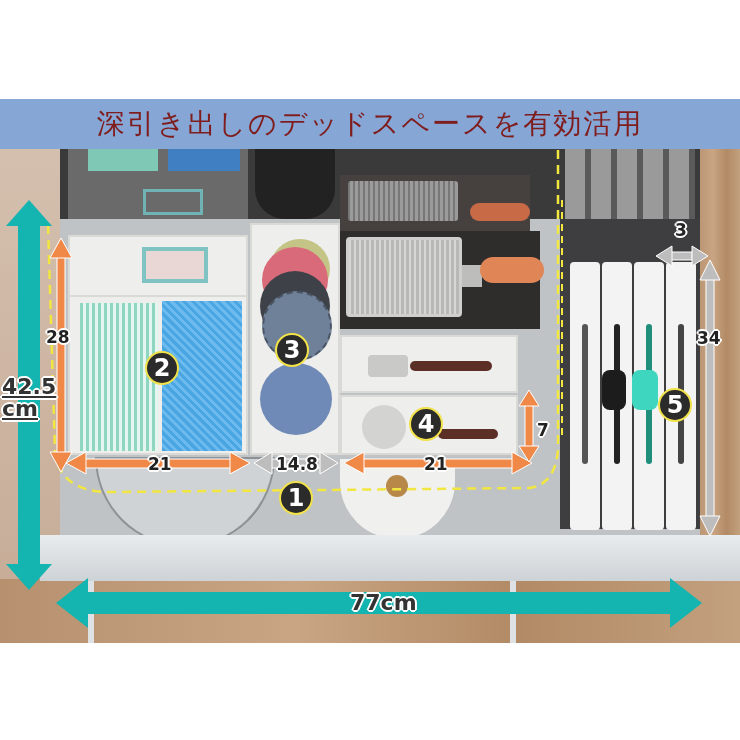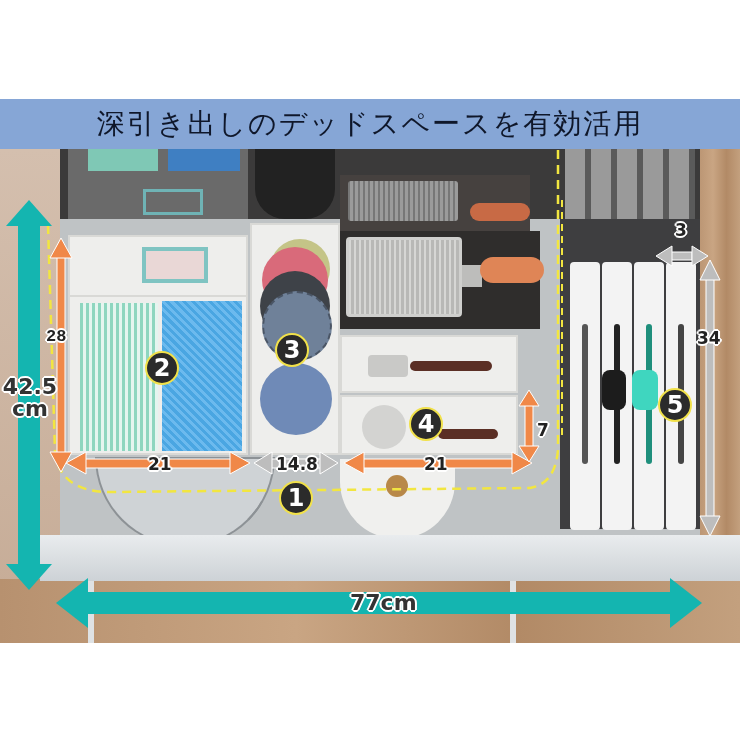--- a/index.html
+++ b/index.html
@@ -1,18 +1,18 @@
 <!DOCTYPE html>
 <html><head>
 <meta charset="utf-8">
 <style>
   html,body{margin:0;padding:0;}
   body{width:740px;height:740px;background:#ffffff;position:relative;overflow:hidden;font-family:"DejaVu Sans","Liberation Sans",sans-serif;}
   .abs{position:absolute;}
-  #banner{left:0;top:99px;width:740px;height:50px;background:#86a6d6;color:#0f172a;font-size:28px;letter-spacing:2px;display:flex;align-items:center;justify-content:center;}
+  #banner{left:0;top:99px;width:740px;height:50px;background:#86a6d6;color:#7f1d1d;font-size:28px;letter-spacing:2px;display:flex;align-items:center;justify-content:center;}
   #photo{left:0;top:149px;width:740px;height:494px;background:#8a6a52;overflow:hidden;}
   
   .wood{background:linear-gradient(90deg,#b7916f,#c9a583 40%,#b28a66 70%,#c3a07e);}
   .tile{background:linear-gradient(180deg,#d4bfae,#c7ad98);}
   
   .drawer{background:#cfd2d4;}
   .bin{background:#eeeeec;border:2px solid #d9d9d6;box-sizing:border-box;}
   .circ-label{width:34px;height:34px;border-radius:50%;background:#2b2b2b;border:2px solid #f1e14a;color:#fff;font-size:24px;font-weight:bold;display:flex;align-items:center;justify-content:center;box-sizing:border-box;}
   .dimlabel{font-weight:bold;color:#222;font-size:17px;text-shadow:-2px 0 #fff,2px 0 #fff,0 -2px #fff,0 2px #fff,-1px -1px #fff,1px 1px #fff,-1px 1px #fff,1px -1px #fff;}
   .dimlabel-w{font-weight:bold;color:#333;font-size:22px;text-shadow:-2px 0 #fff,2px 0 #fff,0 -2px #fff,0 2px #fff,-1px -1px #fff,1px 1px #fff,-1px 1px #fff,1px -1px #fff;}
@@ -156,27 +156,27 @@
     <polygon points="708,256 692,246 692,266"></polygon>
   </g>
 
   <g fill="#bdbdbd" stroke="#fff" stroke-width="1">
     <rect x="706" y="276" width="8" height="244"></rect>
     <polygon points="710,260 700,280 720,280"></polygon>
     <polygon points="710,536 700,516 720,516"></polygon>
   </g>
 </svg>
 
-<div class="abs dimlabel-w" style="left:2px;top:376px;width:56px;text-align:center;line-height:22px;">
+<div class="abs dimlabel-w" style="left:2px;top:376px;width:56px;line-height:22px;text-decoration:underline;">
   <span>42.5</span><br>
   <span>cm</span>
 </div>
 <div class="abs dimlabel-w" style="left:350px;top:590px;font-size:22px;">77cm</div>
 
-<div class="abs dimlabel" style="left:46px;top:327px;font-family:Liberation Mono, monospace;">28</div>
+<div class="abs dimlabel" style="left:46px;top:327px;">28</div>
 <div class="abs dimlabel" style="left:148px;top:454px;">21</div>
 <div class="abs dimlabel" style="left:276px;top:454px;">14.8</div>
 <div class="abs dimlabel" style="left:424px;top:454px;">21</div>
 <div class="abs dimlabel" style="left:537px;top:420px;">7</div>
 <div class="abs dimlabel" style="left:675px;top:220px;">3</div>
 <div class="abs dimlabel" style="left:697px;top:328px;">34</div>
 
 <div class="abs circ-label" style="left:279px;top:481px;">1</div>
 <div class="abs circ-label" style="left:145px;top:351px;">2</div>
 <div class="abs circ-label" style="left:275px;top:333px;">3</div>

